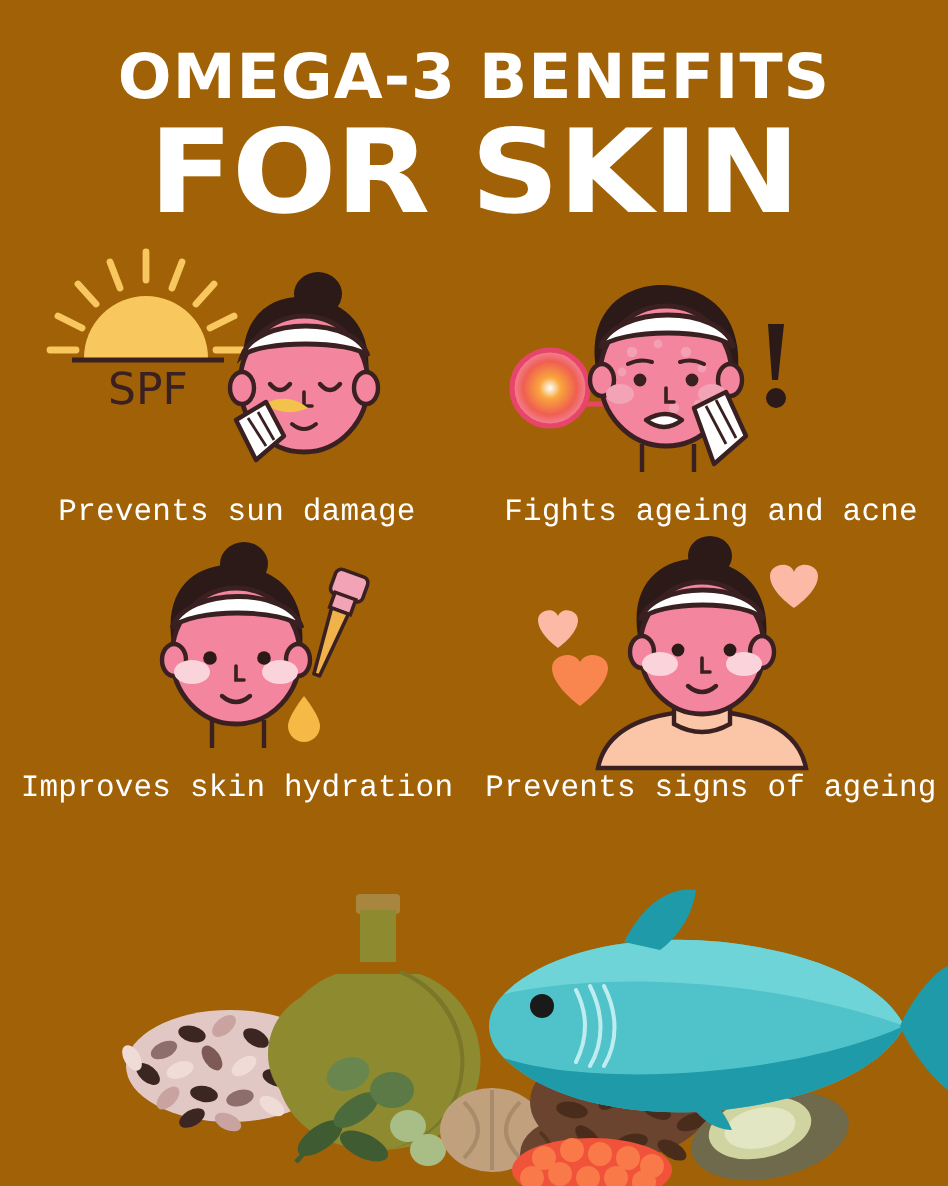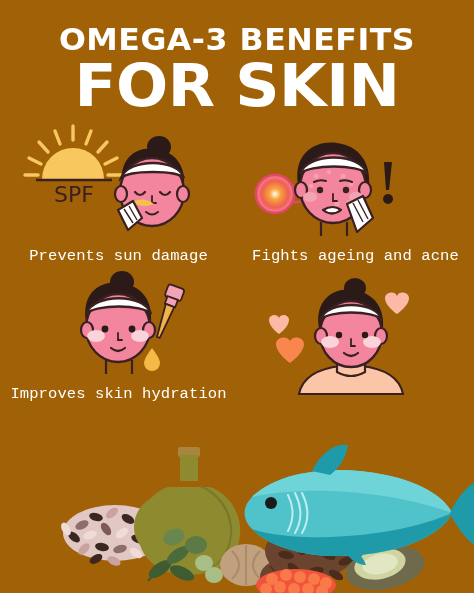--- a/index.html
+++ b/index.html
@@ -267,20 +267,21 @@
 
               <circle cx="102" cy="59" r="3.2" fill="#2B1A18"></circle>
               <circle cx="128" cy="59" r="3.2" fill="#2B1A18"></circle>
 
               <path d="M114 63 l0 7 l4 0" fill="none" stroke="#3A2020" stroke-width="1.8" stroke-linecap="round"></path>
 
               <path d="M107 77 q7 6 14 0" fill="none" stroke="#3A2020" stroke-width="2.2" stroke-linecap="round"></path>
             </g>
           </svg>
         </div>
+        <div class="caption">Prevents signs of ageing</div>
       </div>
     </div>
   </div>
 
   <div class="foods">
     <svg width="474" height="160" viewBox="0 0 474 160">
 
       <g>
         <ellipse cx="115" cy="100" rx="52" ry="28" fill="#E2C8C4"></ellipse>
         <g>

